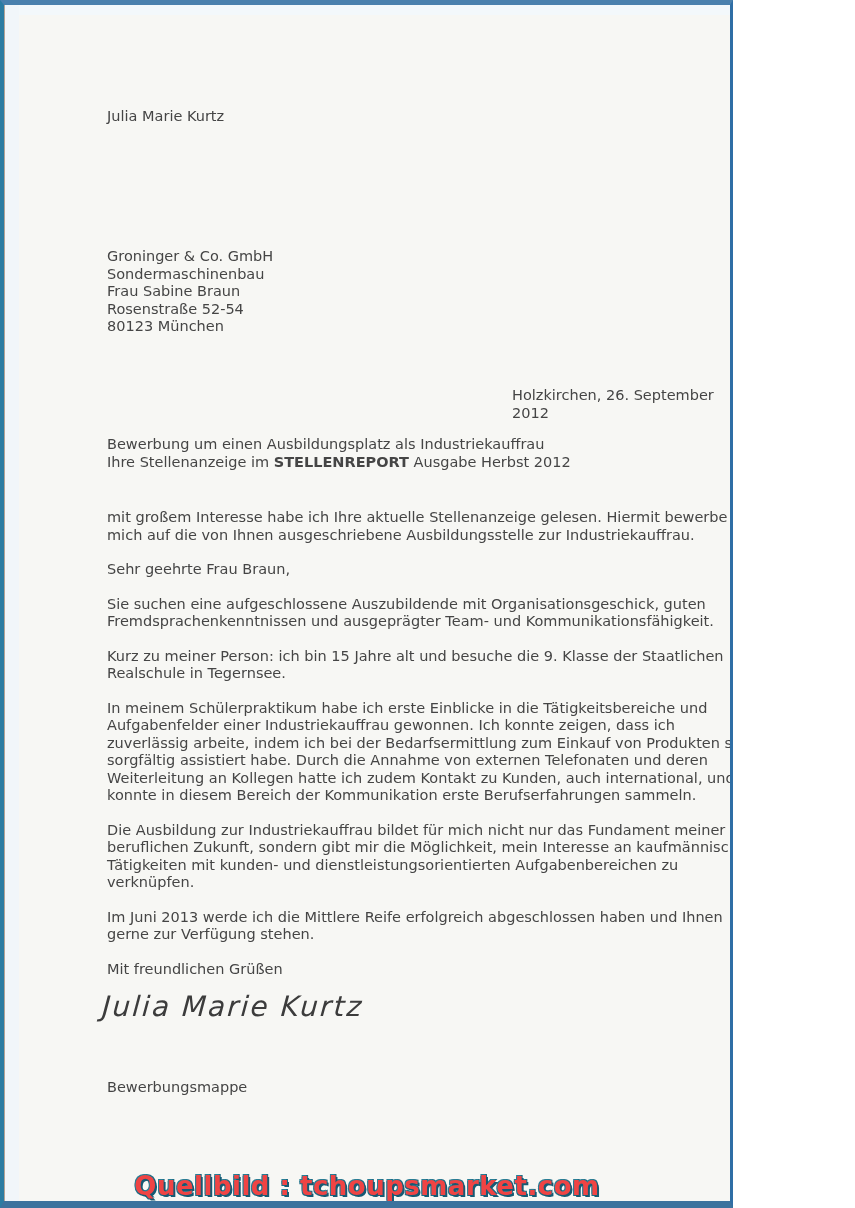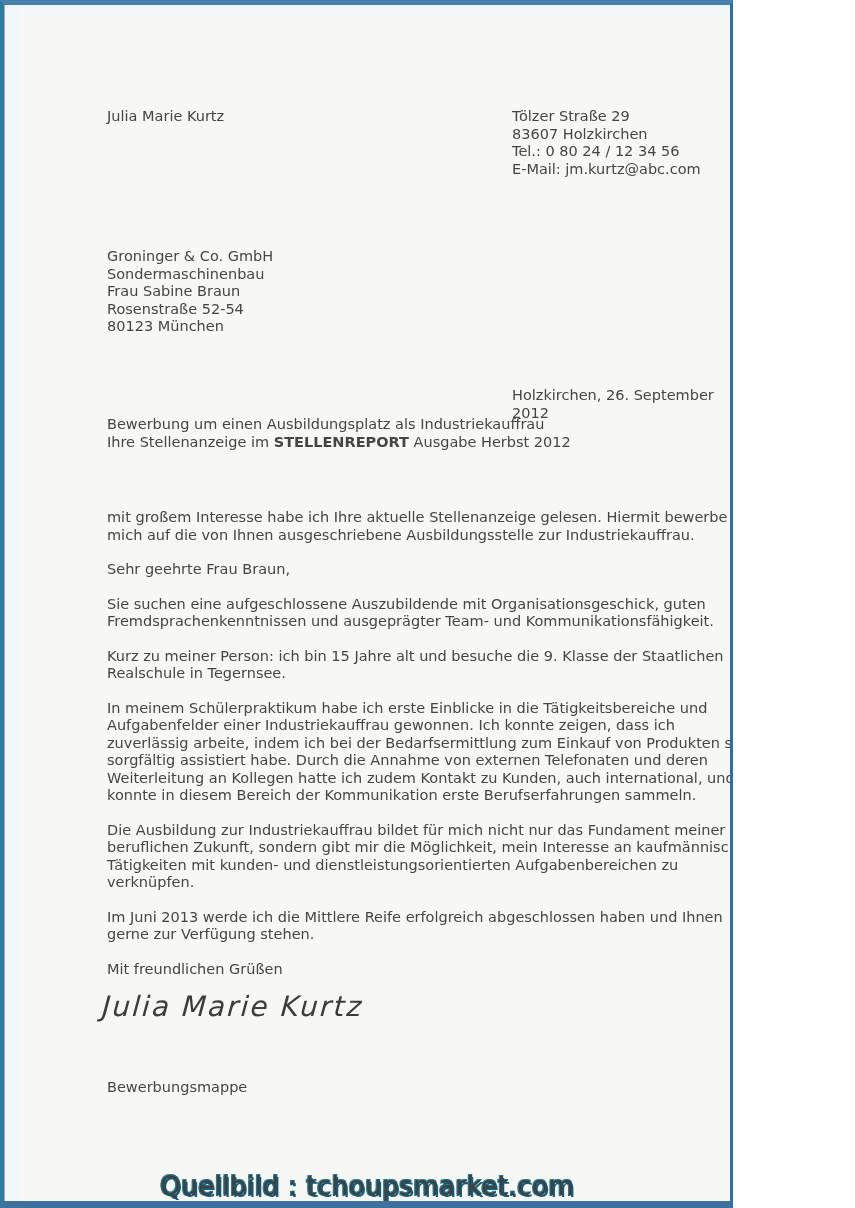--- a/index.html
+++ b/index.html
@@ -23,21 +23,21 @@
     line-height: 17.5px;
     color: #454545;
     overflow: hidden;
   }
   .pre { white-space: pre; }
   .abs { position: absolute; }
   .sender-name   { left: 103px; top: 103px; }
   .sender-contact{ left: 508px; top: 103px; }
   .recipient     { left: 103px; top: 243px; }
   .dateline      { left: 508px; top: 382px; }
-  .subject       { left: 103px; top: 411px; }
+  .subject       { left: 103px; top: 431px; }
   .subject .bold { font-weight: bold; text-align: right; }
   .bodytext {
     position: absolute;
     left: 103px;
     top: 504px;
     width: 700px;
   }
   .bodytext p {
     margin: 0 0 17px 0;
     white-space: pre;
@@ -54,41 +54,37 @@
     margin-left: -6px;
   }
   .enclosure { margin-top: 16px; white-space: pre; }
   .watermark {
     position: absolute;
     left: 0;
     right: 0;
     bottom: 6px;
     text-align: center;
     font-size: 26px;
-    font-weight: normal;
+    font-weight: bold;
     letter-spacing: 0.5px;
-    color: #404040;
+    color: #ef4444;
     text-shadow:
       2px 2px 0 #155a74,
       -1px -1px 0 #2a7e95,
       1px -1px 0 #1d6c85,
       -1px 1px 0 #1d6c85;
   }
 </style>
 </head>
 <body>
 
 <div class="page">
 
   <div class="abs sender-name">Julia Marie Kurtz</div>
 
-  <div class="abs pre sender-contact">Tölzer Straße 29
-83607 Holzkirchen
-Tel.: 0 80 24 / 12 34 56
-E-Mail: jm.kurtz@abc.com</div>
 
   <div class="abs pre recipient">Groninger &amp; Co. GmbH
 Sondermaschinenbau
 Frau Sabine Braun
 Rosenstraße 52-54
 80123 München</div>
 
   <div class="abs dateline">Holzkirchen, 26. September 2012</div>
 
   <div class="abs subject">

